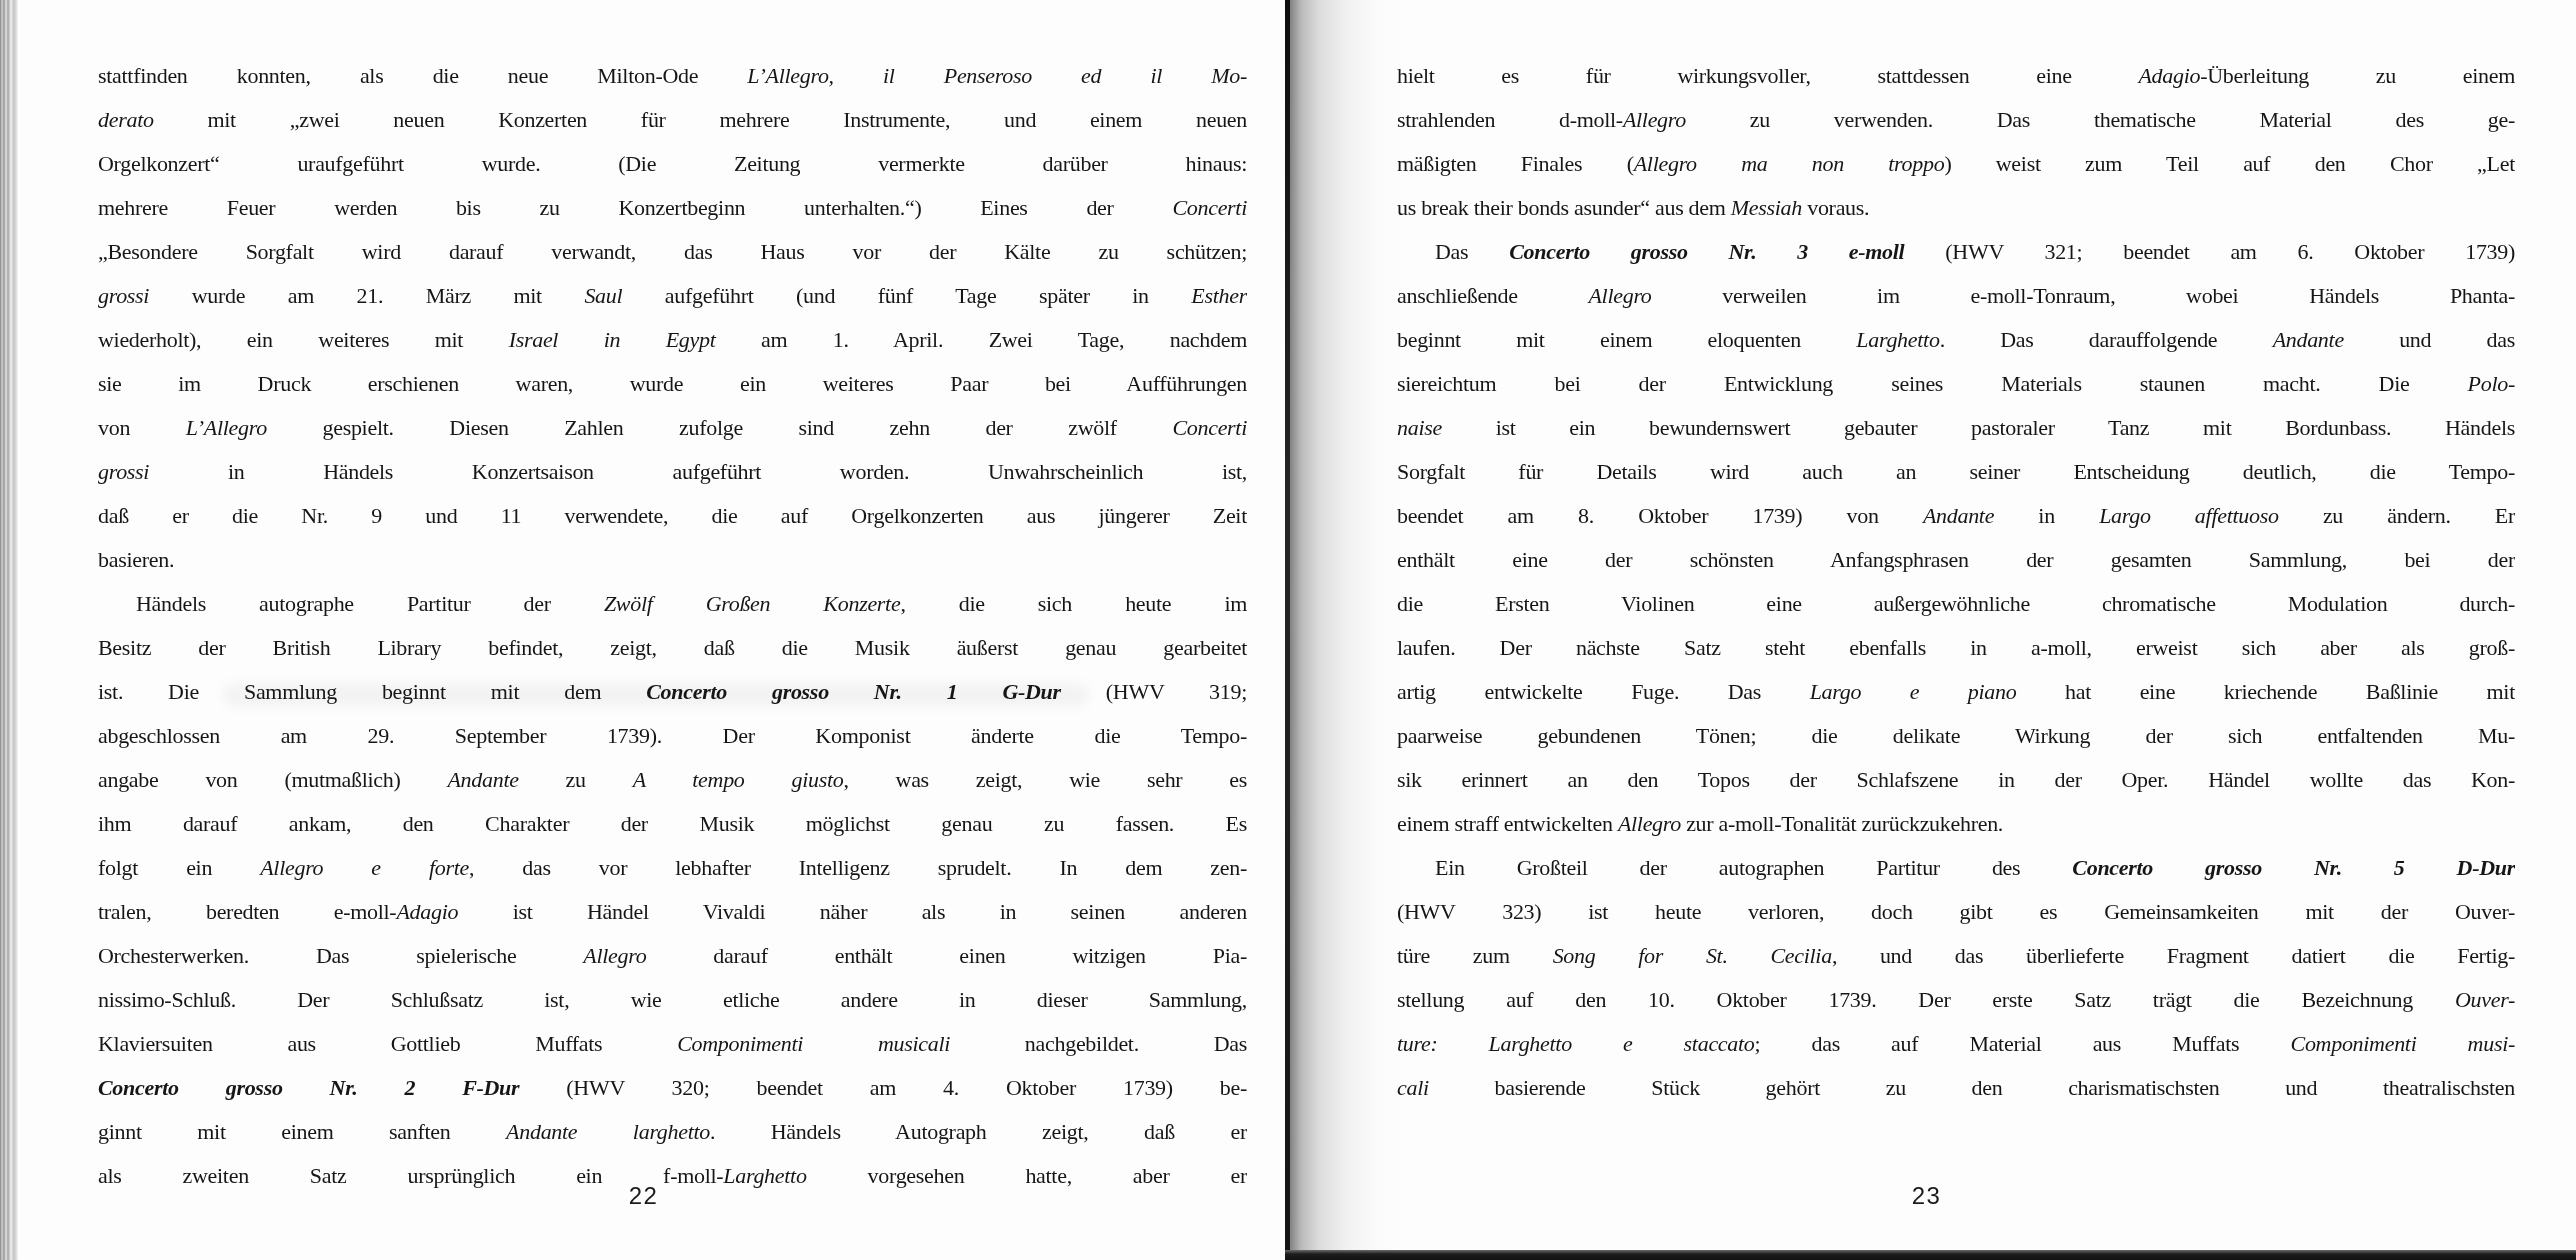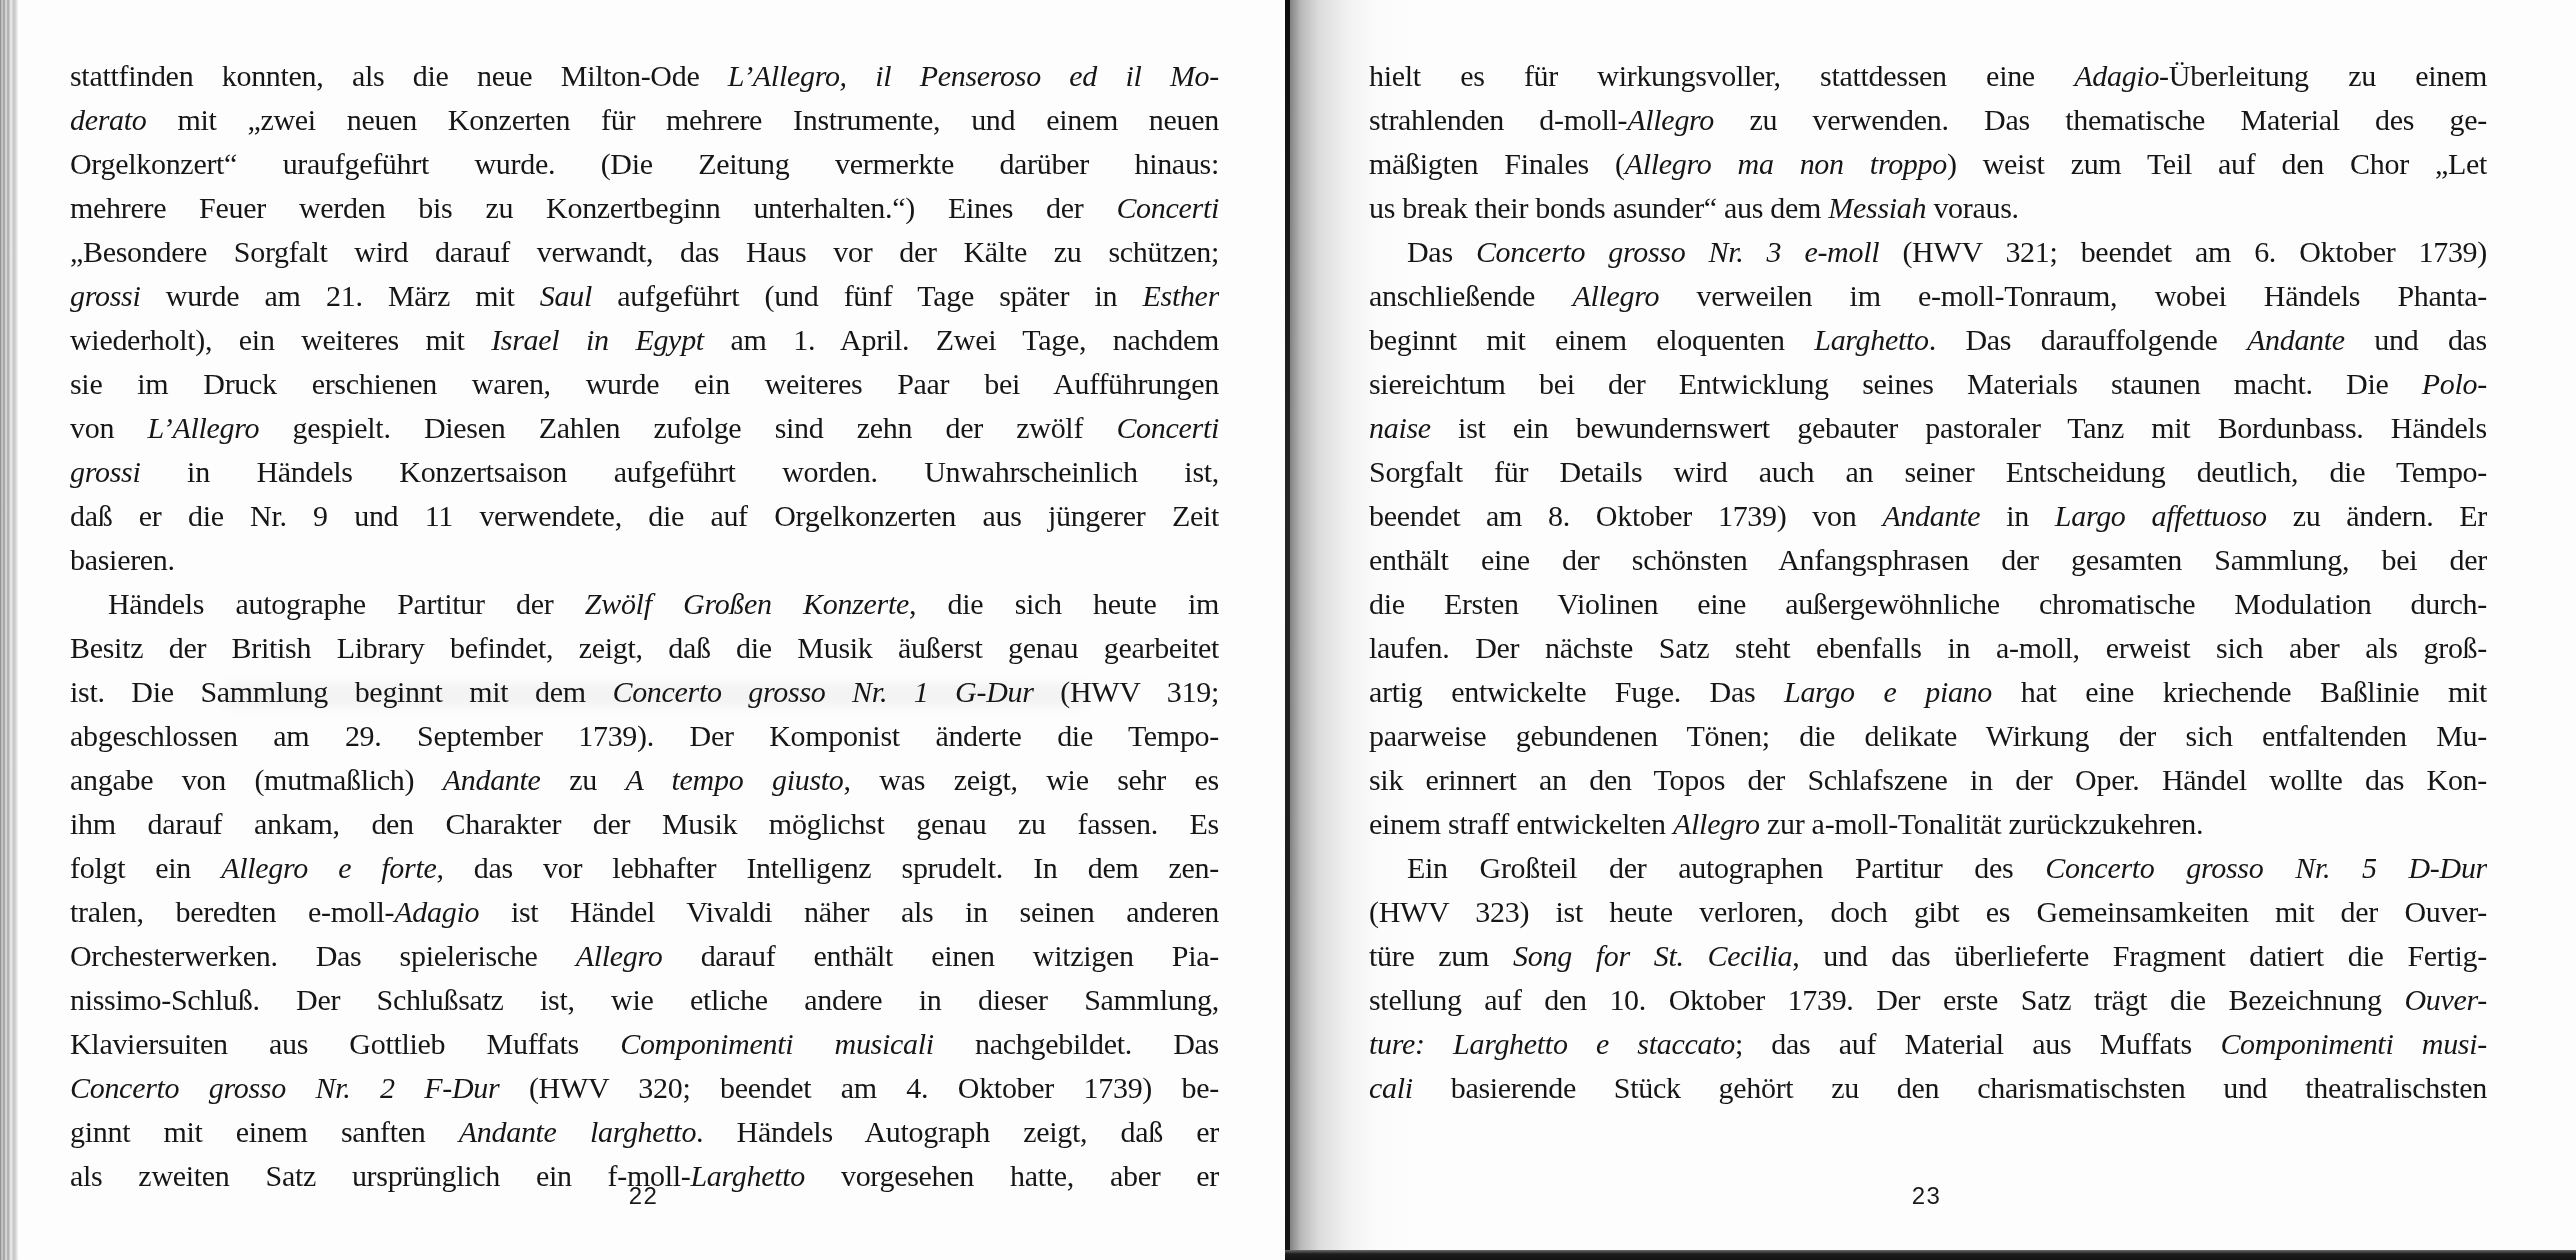--- a/index.html
+++ b/index.html
@@ -35,36 +35,37 @@
     background: linear-gradient(to bottom, #6a6a6a 0px, #1d1d1d 4px, #111 10.8px);
   }
   .scan-smudge {
     position: absolute; left: 223px; top: 683px; width: 866px; height: 24px;
     background: rgba(60,60,60,0.05);
     filter: blur(4.7px);
     border-radius: 12px;
   }
   .textblock {
     position: absolute; top: 54px;
-    font-size: 30px; line-height: 44px;
+    font-size: 22px; line-height: 44px;
     letter-spacing: -0.3px;
+    margin-left: 28px;
   }
   .textblock-left  { left: 70px;  width: 1149px; }
   .textblock-right { left: 1368px; width: 1118px; }
   .line {
     text-align: justify;
     text-align-last: justify;
     height: 44px;
     overflow: hidden;
     white-space: normal;
   }
   .line.end { text-align-last: left; }
   .line.indent { text-indent: 38px; }
   .i  { font-style: italic; }
-  .bi { font-style: italic; font-weight: normal; }
+  .bi { font-style: italic; font-weight: bold; }
   .folio {
     position: absolute; top: 1182px;
     width: 135px; text-align: center;
     font-family: "Liberation Sans", "DejaVu Sans", sans-serif;
     font-size: 24px; color: #1a1a1a;
     letter-spacing: 1.4px;
   }
   .folio-left  { left: 576px; }
 </style>
 </head>

